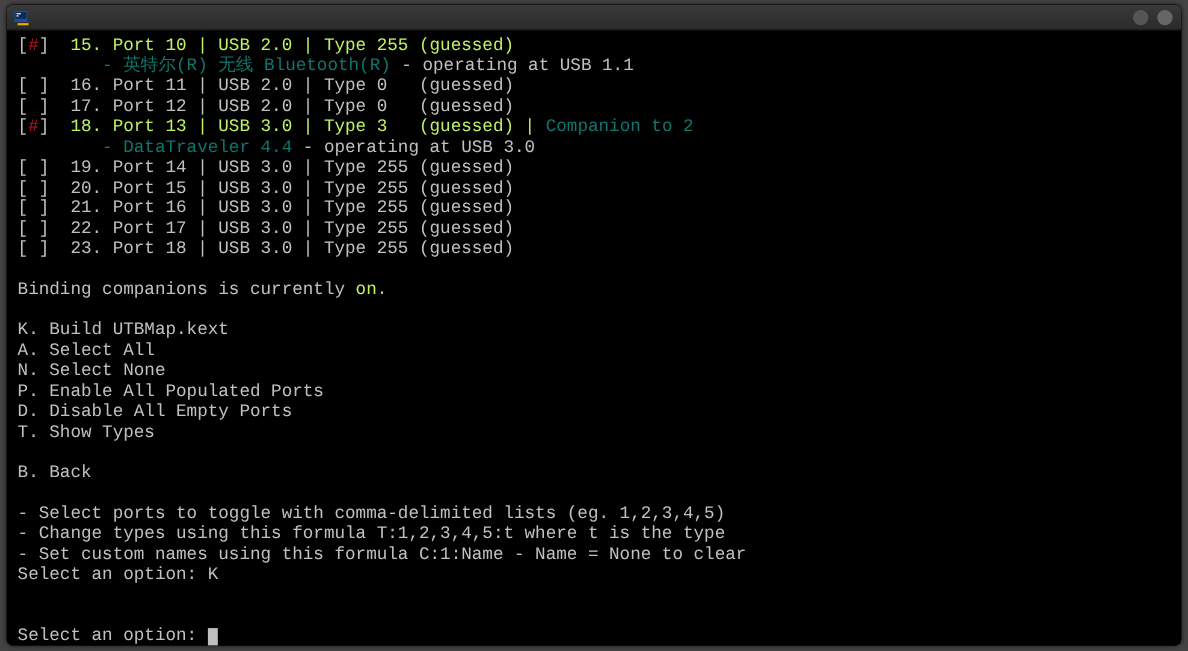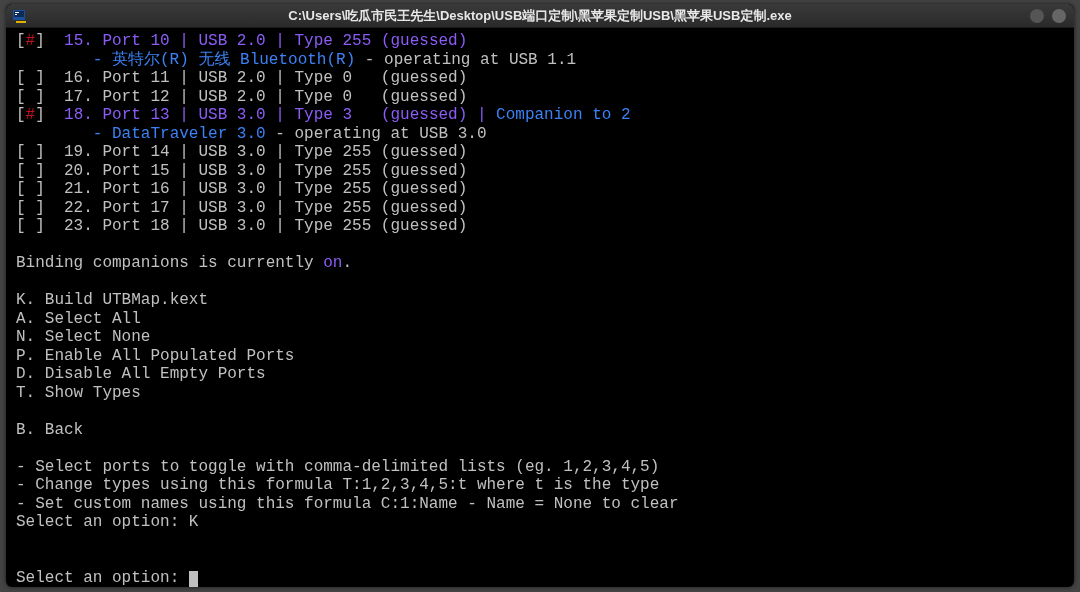--- a/index.html
+++ b/index.html
@@ -58,22 +58,22 @@
     flex: 1;
     overflow: hidden;
     padding: 4px 8px 0 10px;
     font-family: "NSimSun","SimSun","Consolas","Courier New",monospace;
     font-size: 16px;
     line-height: 18.5px;
     color: #c0c0c0;
     white-space: pre;
     letter-spacing: 0;
   }
-  .g  { color: #8b5cf6; margin-top: 40px; }   
-  .c  { color: #3b82f6; }   
+  .g  { color: #bef264; margin-top: 40px; }   
+  .c  { color: #0f766e; }   
   .r  { color: #c50f1f; }   
   .cursor {
     background:#c0c0c0;
     width:9px;
     height:16px;
     display:inline-block;
     vertical-align:text-bottom;
   }
 </style>
 </head>
@@ -84,33 +84,32 @@
   <div class="titlebar">
     <span class="app-icon">
       <svg width="16" height="16" viewBox="0 0 16 16">
         <rect x="1" y="2" width="12" height="10" fill="#1b4e9b"></rect>
         <rect x="2" y="3" width="10" height="6" fill="#0e2a56"></rect>
         <rect x="3" y="4" width="4" height="1" fill="#fff"></rect>
         <rect x="3" y="6" width="2" height="1" fill="#fff"></rect>
         <rect x="4" y="13" width="10" height="2" fill="#e0b000"></rect>
       </svg>
     </span>
-    <div class="title">C:\Users\吃瓜市民王先生\Desktop\USB端口定制\黑苹果定制USB\黑苹果USB定制.exe</div>
     <div class="sys-btns">
       <span class="sys-btn"></span>
       <span class="sys-btn" style="background:#666;"></span>
     </div>
   </div>
 
   <div class="console" id="console">[<span class="r">#</span>]  <span class="g">15. Port 10 | USB 2.0 | Type 255 (guessed)</span>
         <span class="c">- 英特尔(R) 无线 Bluetooth(R)</span> - operating at USB 1.1
 [ ]  16. Port 11 | USB 2.0 | Type 0   (guessed)
 [ ]  17. Port 12 | USB 2.0 | Type 0   (guessed)
 [<span class="r">#</span>]  <span class="g">18. Port 13 | USB 3.0 | Type 3   (guessed)</span><span class="g"> | </span><span class="c">Companion to 2</span>
-        <span class="c">- DataTraveler 3.0</span> - operating at USB 3.0
+        <span class="c">- DataTraveler 4.4</span> - operating at USB 3.0
 [ ]  19. Port 14 | USB 3.0 | Type 255 (guessed)
 [ ]  20. Port 15 | USB 3.0 | Type 255 (guessed)
 [ ]  21. Port 16 | USB 3.0 | Type 255 (guessed)
 [ ]  22. Port 17 | USB 3.0 | Type 255 (guessed)
 [ ]  23. Port 18 | USB 3.0 | Type 255 (guessed)
 
 Binding companions is currently <span class="g">on</span>.
 
 K. Build UTBMap.kext
 A. Select All

